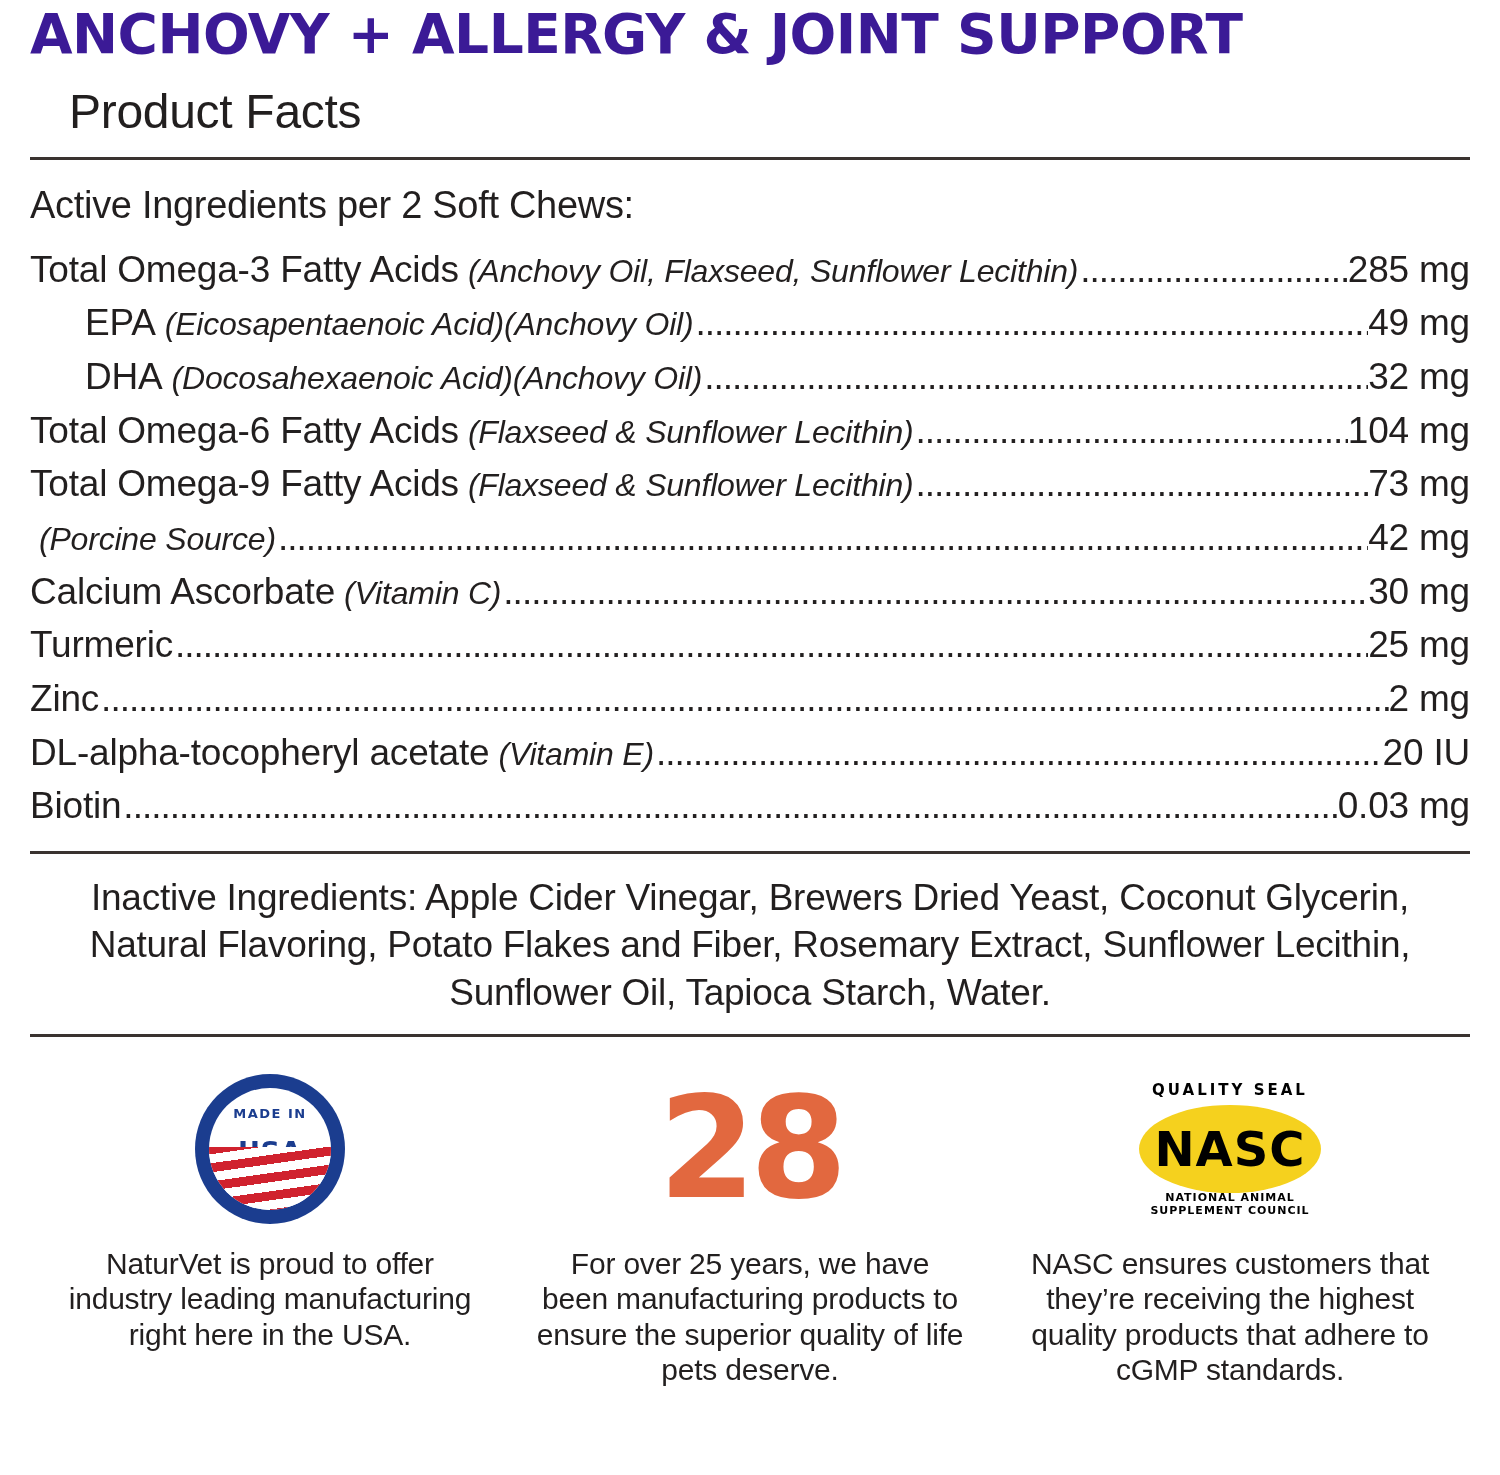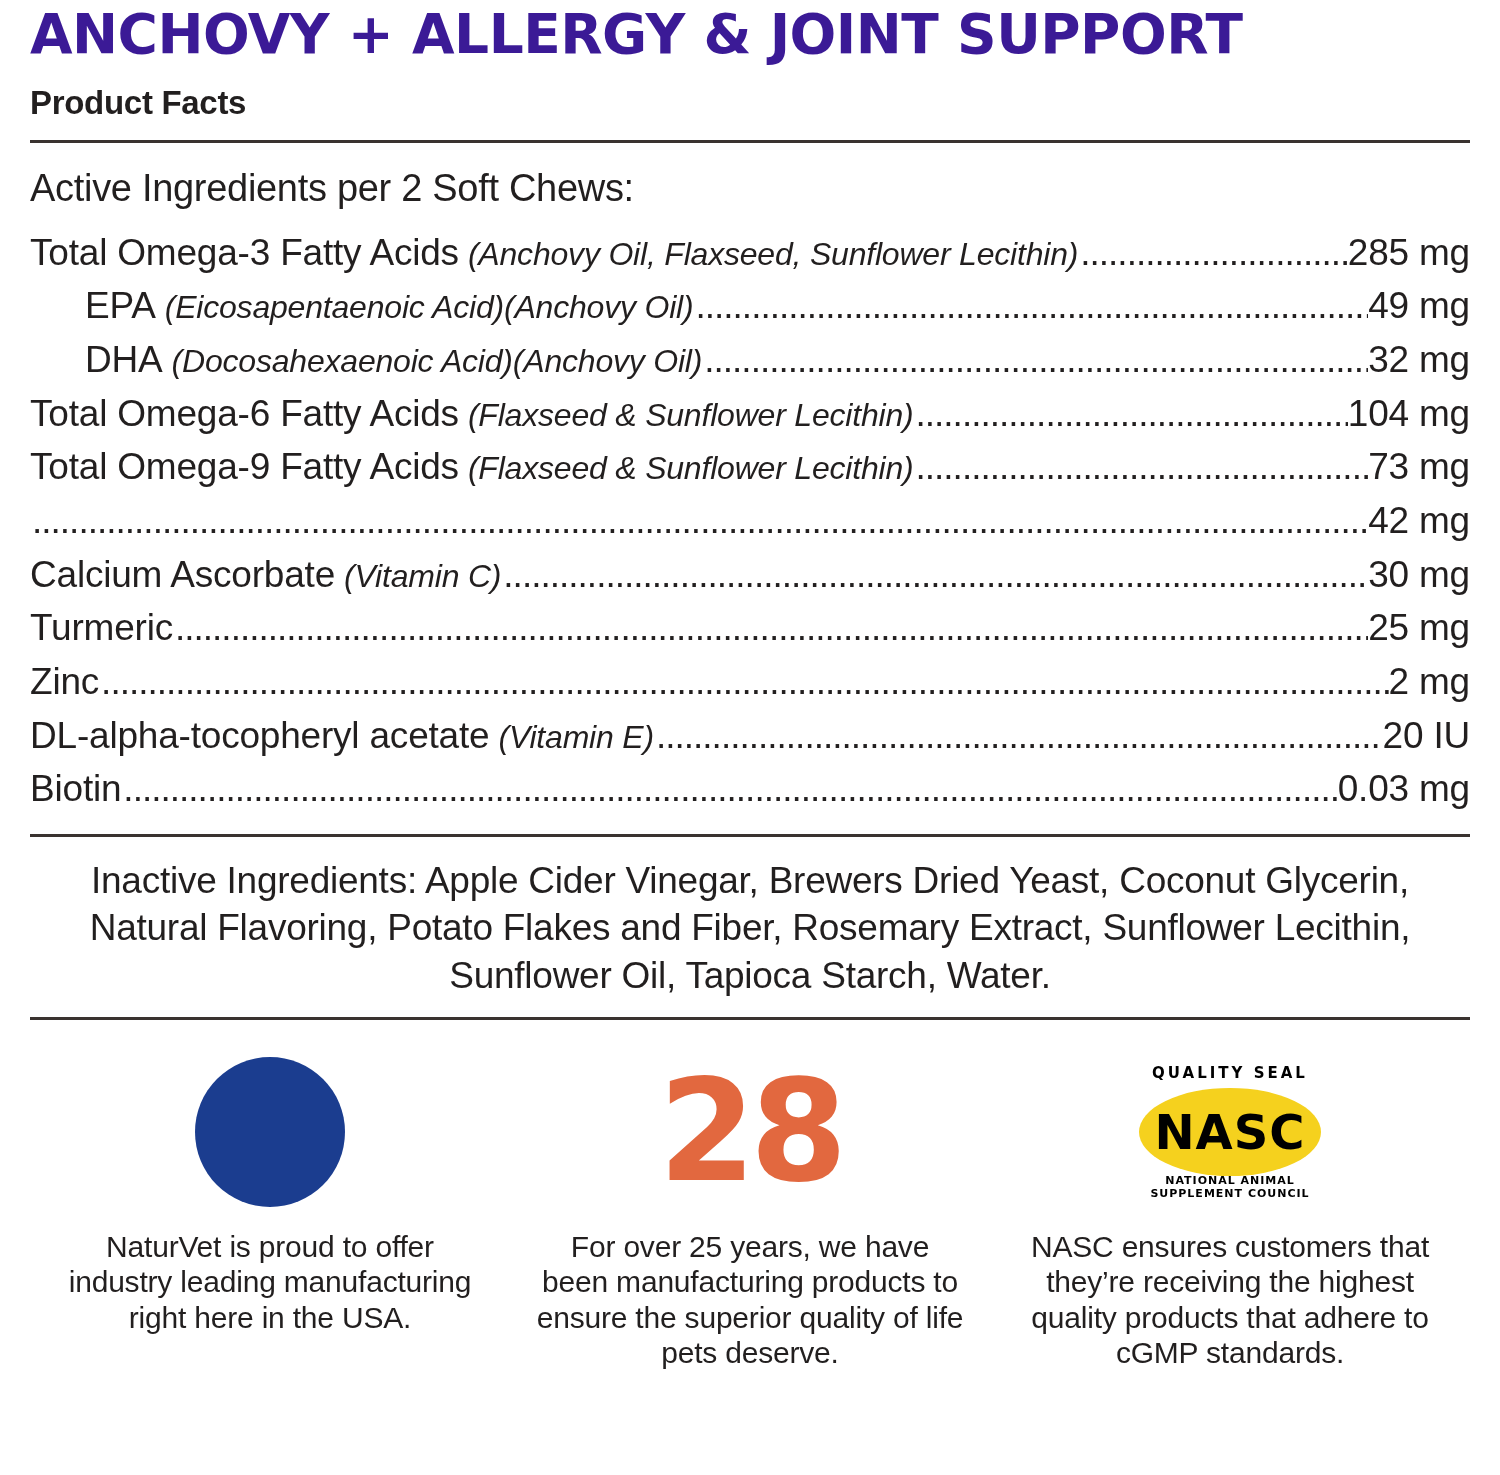--- a/index.html
+++ b/index.html
@@ -25,25 +25,26 @@
     font-family: "DejaVu Sans", sans-serif;
     font-weight: bold;
     font-size: 55px;
     letter-spacing: -0.5px;
     color: #3b1a96;
     line-height: 1.05;
     padding-top: 6px;
     white-space: nowrap;
   }
   .product-facts {
-    font-size: 33px;
-    font-weight: bold;
+    font-size: 48px;
+    font-weight: normal;
     color: #221f1f;
     margin-top: 20px;
     letter-spacing: -0.3px;
+    margin-left: 39px;
   }
   .rule {
     border-top: 3px solid #3a3330;
     margin-top: 18px;
   }
   .section-title {
     font-size: 38px;
     margin-top: 24px;
     letter-spacing: -0.3px;
   }
@@ -227,20 +228,21 @@
         <span class="leader">................................................................................................................................................................................................................................................................................................................................................................................................................</span>
         <span class="ing-amt">104 mg</span>
       </div>
       <div class="ing-row">
         <span class="ing-name">Total Omega-9 Fatty Acids</span>
         <span class="ing-sub">(Flaxseed &amp; Sunflower Lecithin)</span>
         <span class="leader">................................................................................................................................................................................................................................................................................................................................................................................................................</span>
         <span class="ing-amt">73 mg</span>
       </div>
       <div class="ing-row">
+        <span class="ing-sub">(Porcine Source)</span>
         <span class="leader">................................................................................................................................................................................................................................................................................................................................................................................................................</span>
         <span class="ing-amt">42 mg</span>
       </div>
       <div class="ing-row">
         <span class="ing-name">Calcium Ascorbate</span>
         <span class="ing-sub">(Vitamin C)</span>
         <span class="leader">................................................................................................................................................................................................................................................................................................................................................................................................................</span>
         <span class="ing-amt">30 mg</span>
       </div>
       <div class="ing-row">
@@ -271,20 +273,25 @@
   <div class="inactive">Inactive Ingredients: Apple Cider Vinegar, Brewers Dried Yeast, Coconut Glycerin, Natural Flavoring, Potato Flakes and Fiber, Rosemary Extract, Sunflower Lecithin, Sunflower Oil, Tapioca Starch, Water.</div>
 
   <div class="rule"></div>
 
   <div class="badges">
 
     <div class="badge-col">
       <div class="badge-art">
         <div class="usa-seal">
           <div class="usa-ring"></div>
+          <div class="usa-inner">
+            <div class="usa-top">MADE IN</div>
+            <div class="usa-text">USA</div>
+            <div class="usa-stripes"></div>
+          </div>
         </div>
       </div>
       <div class="badge-caption">NaturVet is proud to offer industry leading manufacturing right here in the USA.</div>
     </div>
 
     <div class="badge-col">
       <div class="badge-art">
         <div class="years-mark">28</div>
       </div>
       <div class="badge-caption">For over 25 years, we have been manufacturing products to ensure the superior quality of life pets deserve.</div>

